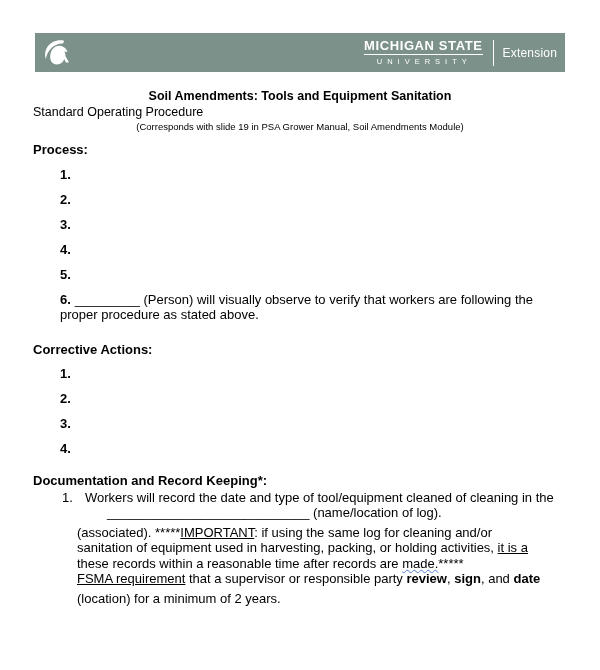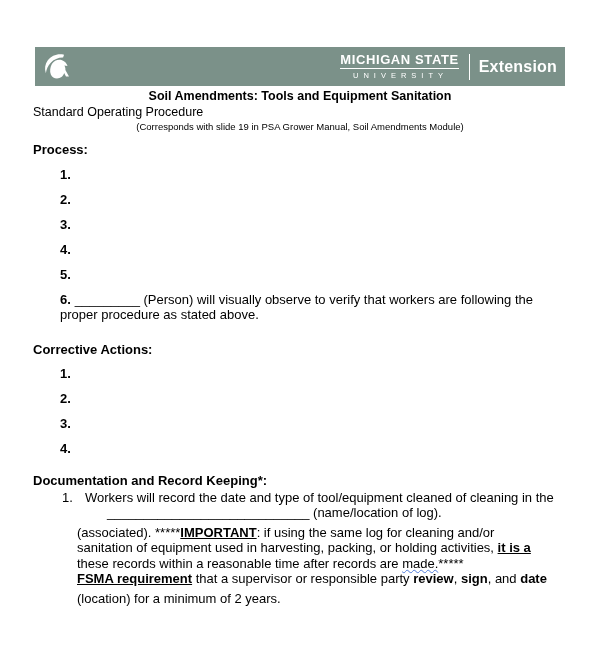--- a/index.html
+++ b/index.html
@@ -9,21 +9,21 @@
     color: #000;
     width: 600px;
     height: 670px;
     overflow: hidden;
   }
   .page { width: 600px; height: 670px; position: relative; }
 
   
   .band {
     position: absolute;
-    left: 35px; top: 47px;
+    left: 35px; top: 33px;
     width: 530px; height: 39px;
     background: #7B9189;
     display: flex;
     align-items: center;
   }
   .helmet { margin-left: 7px; display: flex; align-items: center; }
   .brand {
     margin-left: auto;
     display: flex;
     align-items: center;
@@ -42,21 +42,21 @@
   }
   .wm2 {
     color: #fff;
     font-size: 7.5px;
     letter-spacing: 5px;
     margin-top: 1.5px;
     white-space: nowrap;
     text-indent: 2px;
   }
   .vr { width: 1px; height: 26px; background: #fff; margin: 0 9px 0 10px; }
-  .ext { color: #fff; font-size: 16px; font-weight: 700; letter-spacing: 0.2px; }
+  .ext { color: #fff; font-size: 12px; font-weight: 400; letter-spacing: 0.2px; }
 
   
   .content { position: absolute; top: 72px; left: 0; width: 600px; padding: 0 33px; }
 
   .title    { margin-top: 17px; text-align: center; font-size: 12.5px; font-weight: bold; line-height: 15px; }
   .subtitle { text-align: left; font-size: 12.5px; line-height: 15px; margin-top: 1px; }
   .note     { text-align: center; font-size: 9.5px; line-height: 12px; margin-top: 1px; }
 
   .h { font-size: 13px; font-weight: bold; line-height: 15.5px; }
   .h-purpose { margin-top: 14px; }
@@ -70,21 +70,21 @@
   .wrap-item .num { font-weight: bold; margin-right: 4px; }
 
   .doc-list { margin-top: 1px; }
   .doc-item { margin-bottom: 4px; }
   .dline { margin-left: 44px; font-size: 13px; line-height: 15.5px; }
   .dline.first { margin-left: 44px; }
   .dnum { display: inline-block; width: 23px; margin-left: -15px; }
   .dline.indent2 { margin-left: 74px; }
 
   .b { font-weight: bold; }
-  .bu { font-weight: bold; text-decoration: underline; }
+  .bu { font-weight: normal; text-decoration: underline; }
   .squiggle {
     text-decoration-line: underline;
     text-decoration-style: wavy;
     text-decoration-color: #4f7bd9;
     text-decoration-thickness: 1px;
   }
 </style>
 </head>
 <body>
 

